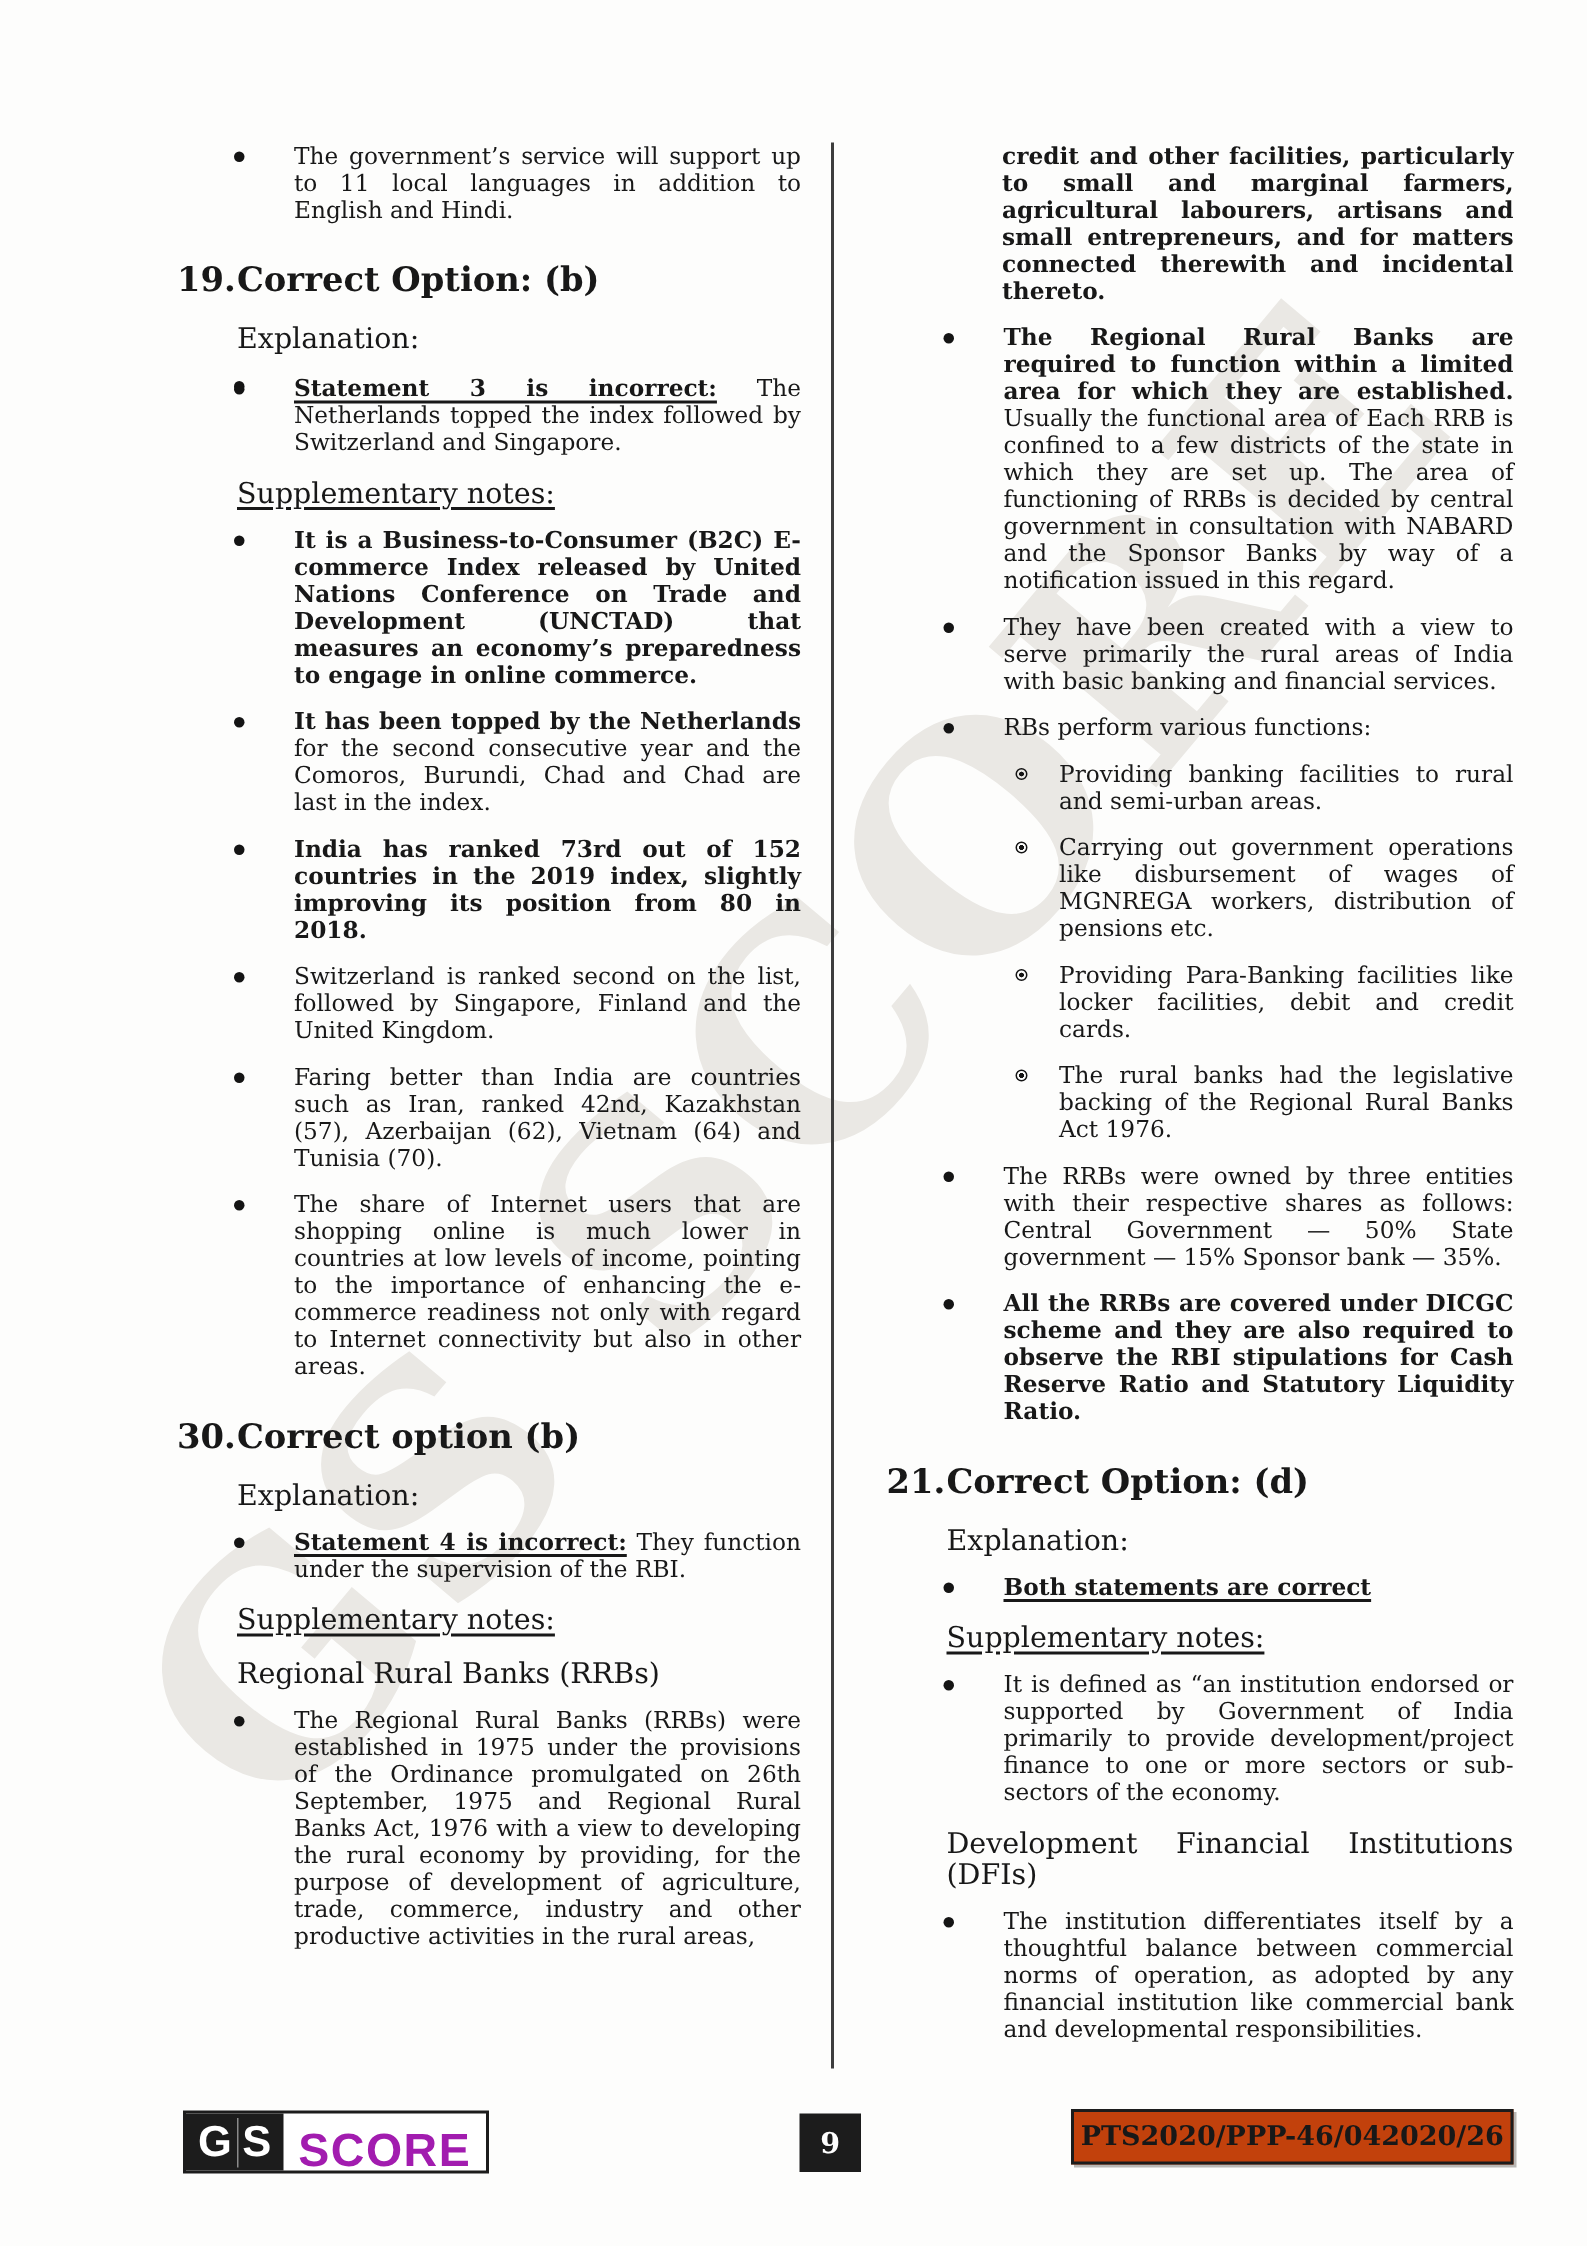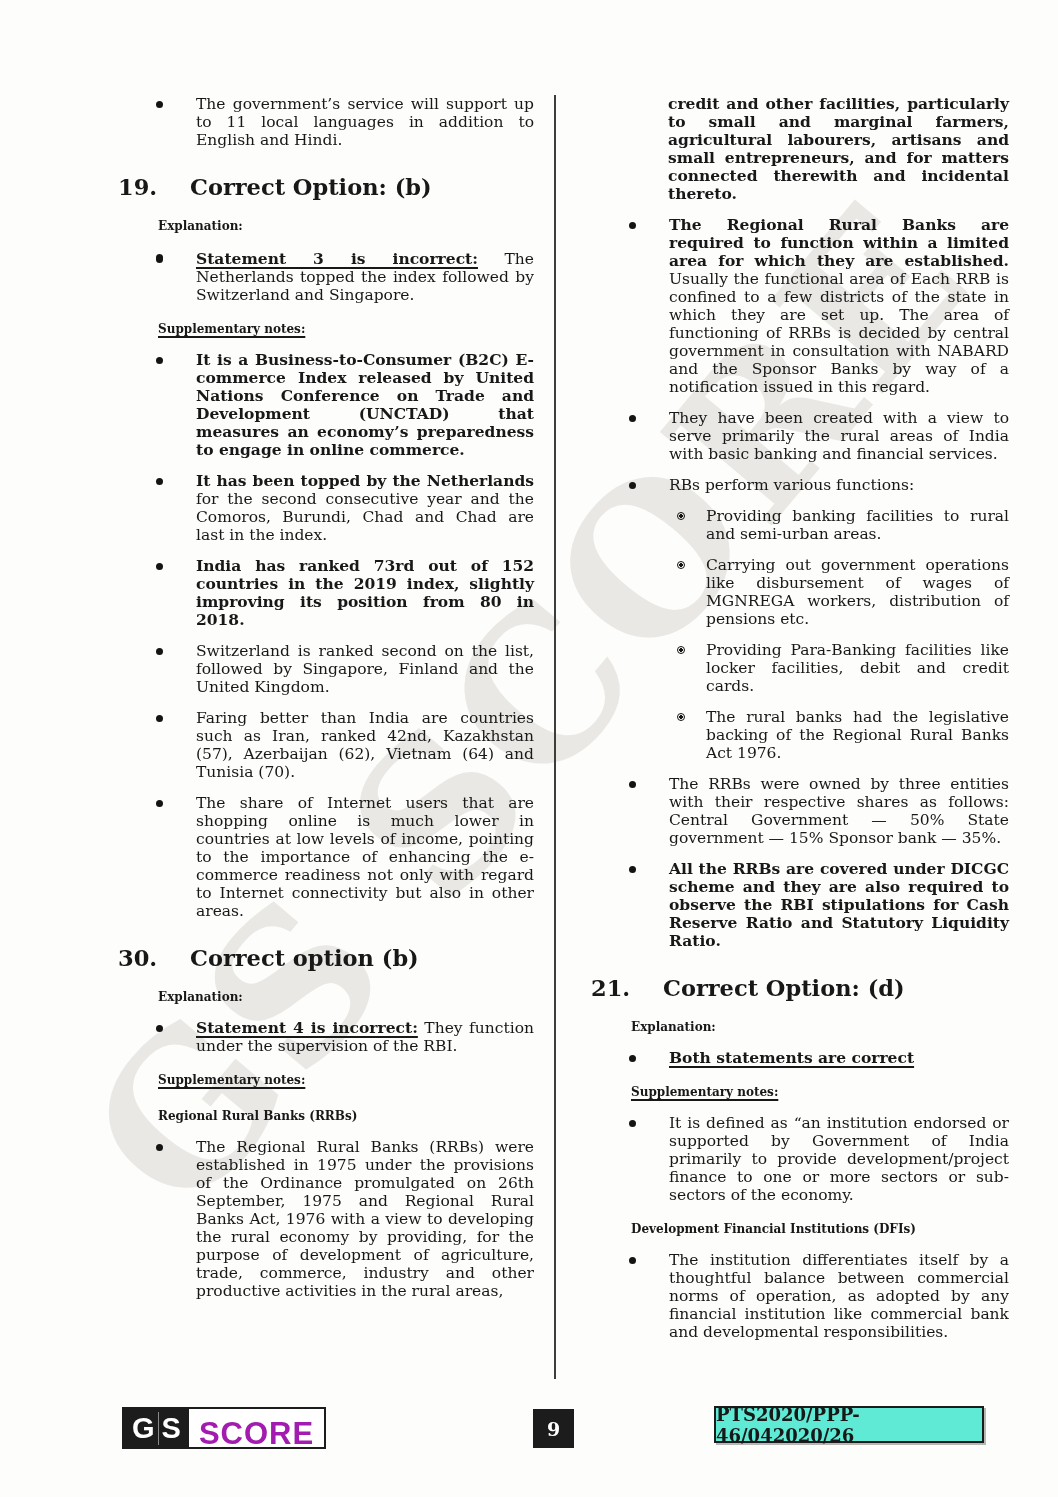--- a/index.html
+++ b/index.html
@@ -32,25 +32,25 @@
   .divider{
     position:absolute;left:554px;top:95px;
     width:2px;height:1284px;background:#3d3d3d;z-index:1;
   }
   .col > :first-child{margin-top:0;}
   
   .block{font-size:15.5px;line-height:18px;text-align:justify;}
   .heading{
     display:flex;align-items:baseline;
     font-size:22.5px;line-height:28px;font-weight:bold;
-    margin:24px 0 12px;text-align:left;gap:32px;
+    margin:24px 0 12px;text-align:left;
   }
   .q-number{flex:0 0 40px;}
   .subheading{
-    font-size:12px;line-height:21px;font-weight:bold;
+    font-size:19px;line-height:21px;font-weight:normal;
     margin:15px 0 11px;margin-left:40px;text-align:justify;
   }
   .subheading.underline{
     text-decoration:underline;
     text-decoration-thickness:1.5px;
     text-underline-offset:3px;
   }
   .para{margin:0 0 13px;padding-left:77px;}
   .para.bold{font-weight:bold;}
   .bullet{position:relative;margin:0 0 13px;}
@@ -89,22 +89,22 @@
     font-family:"Liberation Sans", sans-serif;font-weight:bold;font-size:31px;
     letter-spacing:1px;color:#a21caf;margin-top:12px;
   }
   .page-badge{
     position:absolute;left:533px;top:1409px;width:41px;height:39px;
     background:#1c1c1c;color:#fff;
     display:flex;align-items:center;justify-content:center;
     font-size:19px;font-weight:bold;
   }
   .ref-box{
-    position:absolute;left:714px;top:1406px;width:270px;height:37px;
-    border:2px solid #1c1c1c;background:#5eead4;box-sizing:border-box;
+    position:absolute;left:714px;top:1406px;width:295px;height:37px;
+    border:2px solid #1c1c1c;background:#c2410c;box-sizing:border-box;
     display:flex;align-items:center;justify-content:center;
     font-size:18px;font-weight:bold;
     box-shadow:2px 2px 0 #b9b7b4;
   }
 </style>
 </head>
 <body>
 
 <div class="page">
 

